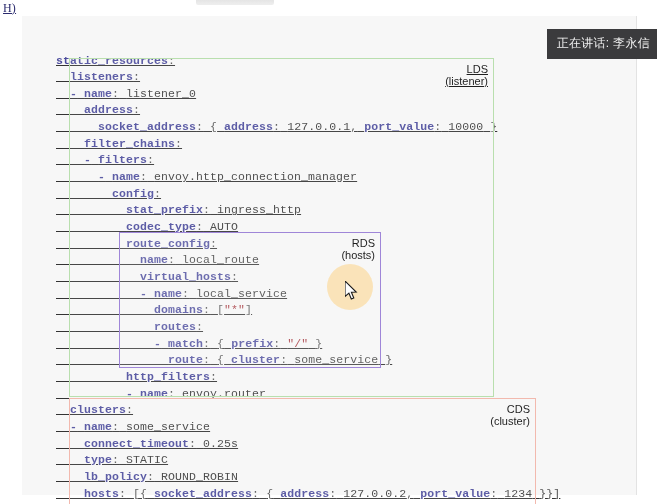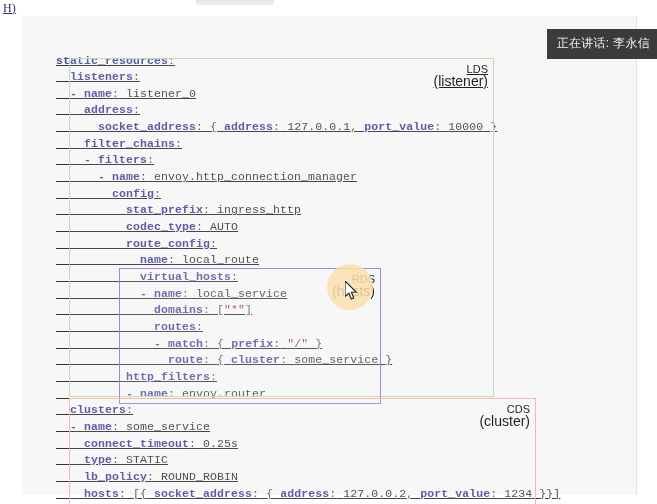--- a/index.html
+++ b/index.html
@@ -80,34 +80,33 @@
   }
   .xbox .tag {
     position: absolute;
     right: 5px;
     text-align: right;
     font-family: "Liberation Sans", sans-serif;
     color: #1f1f1f;
     line-height: 12px;
   }
   .tag .abbr { font-size: 11px; display:block; }
-  .tag .sub  { font-size: 14px; display:block; }
+  .tag .sub  { font-size: 11px; display:block; }
 
   #box-lds {
     left: 47px; top: 42px; width: 425px; height: 339px;
     border: 1.5px solid #b9dfae;
     background: rgba(255,255,255,0.10);
   }
   #box-lds .tag { top: 4px; text-decoration: underline; }
 
   #box-rds {
     left: 97px; top: 216px; width: 262px; height: 136px;
     border: 1.5px solid #9f86d8;
     background: rgba(255,255,255,0.10);
-    margin-top: 36px;
   }
   #box-rds .tag { top: 4px; }
 
   #box-cds {
     left: 47px; top: 382px; width: 467px; height: 110px;
     border: 1.5px solid #f2b9ae;
     background: rgba(255,255,255,0.10);
   }
   #box-cds .tag { top: 4px; }
 

